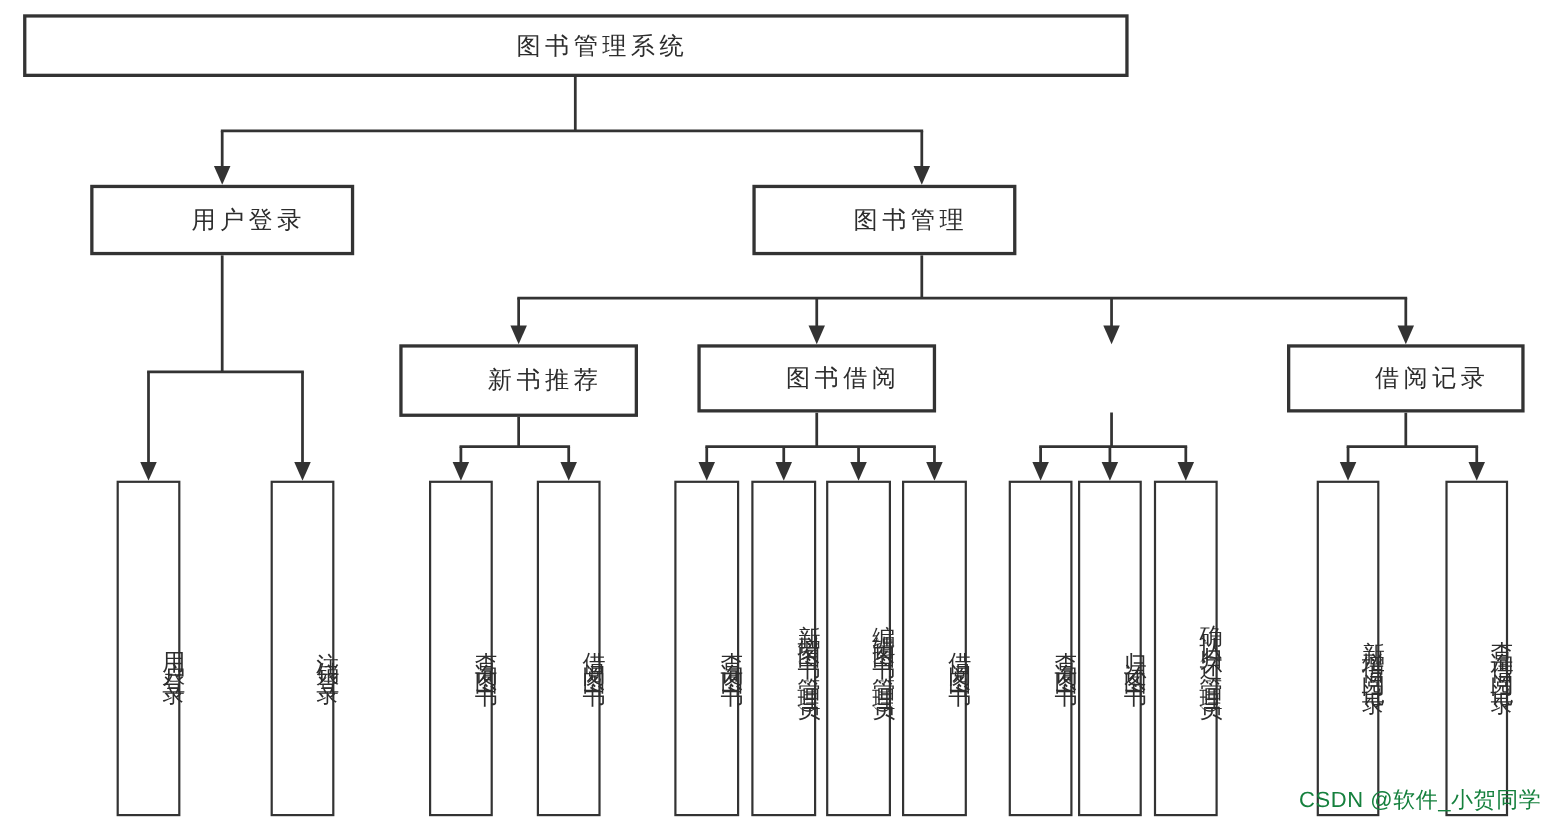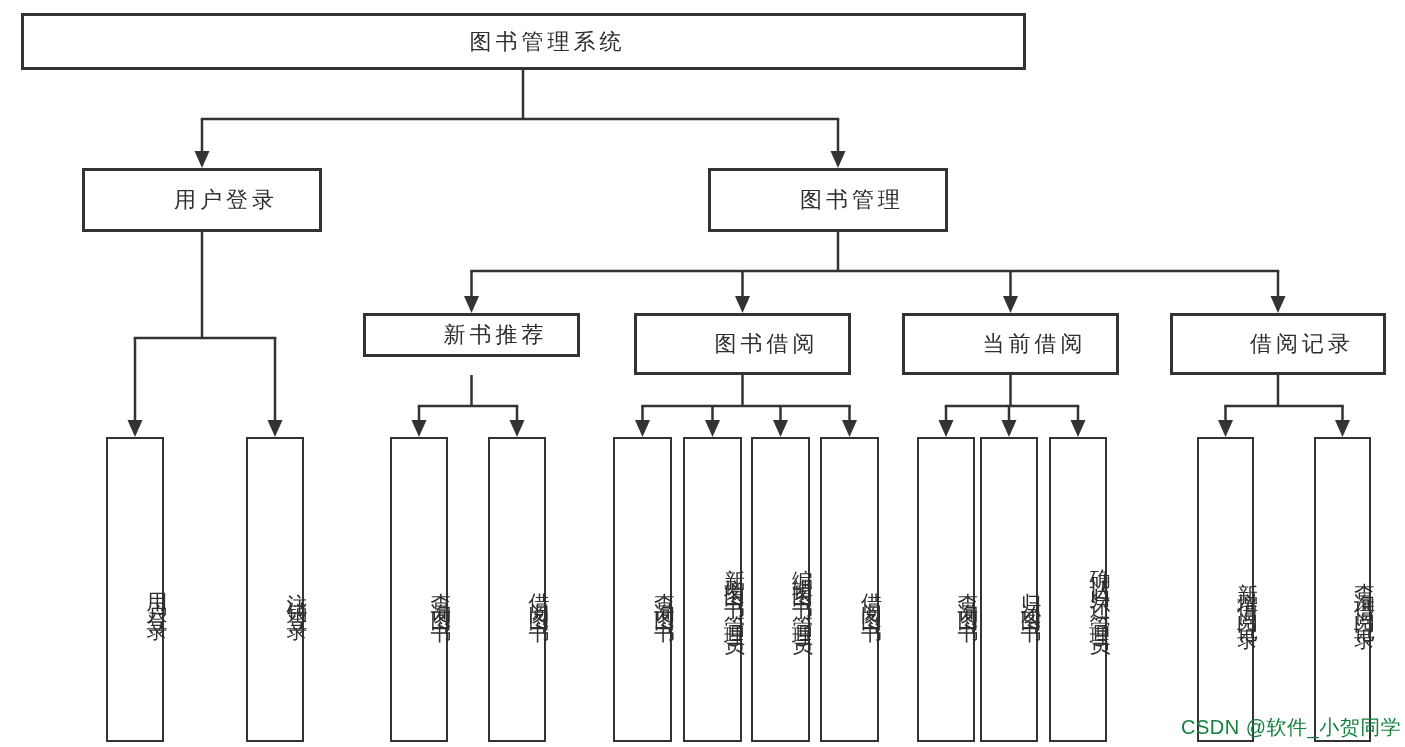--- a/index.html
+++ b/index.html
@@ -122,32 +122,29 @@
       <polygon points="1335,420 1350,420 1342.5,437" fill="#333333"></polygon>
     </svg>
 
   <div class="node hbox" style="left:21px; top:13px; width:1005px; height:57px;">
     <span class="lbl">图书管理系统</span>
   </div>
 
   <div class="node hbox" style="left:82px; top:168px; width:240px; height:64px;">
     <span class="lbl">用户登录</span>
   </div>
-  <div class="node hbox" style="left:708px; top:168px; width:240px; height:64px;align-items:center;">
+  <div class="node hbox" style="left:684px; top:168px; width:240px; height:64px;align-items:center;">
     <span class="lbl">图书管理</span>
   </div>
 
-  <div class="node hbox" style="left:363px; top:313px; width:217px; height:44px;">
+  <div class="node hbox" style="left:363px; top:313px; width:217px; height:66px;">
     <span class="lbl">新书推荐</span>
   </div>
   <div class="node hbox" style="left:634px; top:313px; width:217px; height:62px;">
     <span class="lbl">图书借阅</span>
-  </div>
-  <div class="node hbox" style="left:902px; top:313px; width:217px; height:62px;">
-    <span class="lbl">当前借阅</span>
   </div>
   <div class="node hbox" style="left:1170px; top:313px; width:216px; height:62px;text-align:right;">
     <span class="lbl">借阅记录</span>
   </div>
 
   <div class="node vbox" style="left:106px; top:437px; width:58px; height:305px;">
     <span class="lbl">用户登录</span>
   </div>
   <div class="node vbox" style="left:246px; top:437px; width:58px; height:305px;">
     <span class="lbl">注销登录</span>

